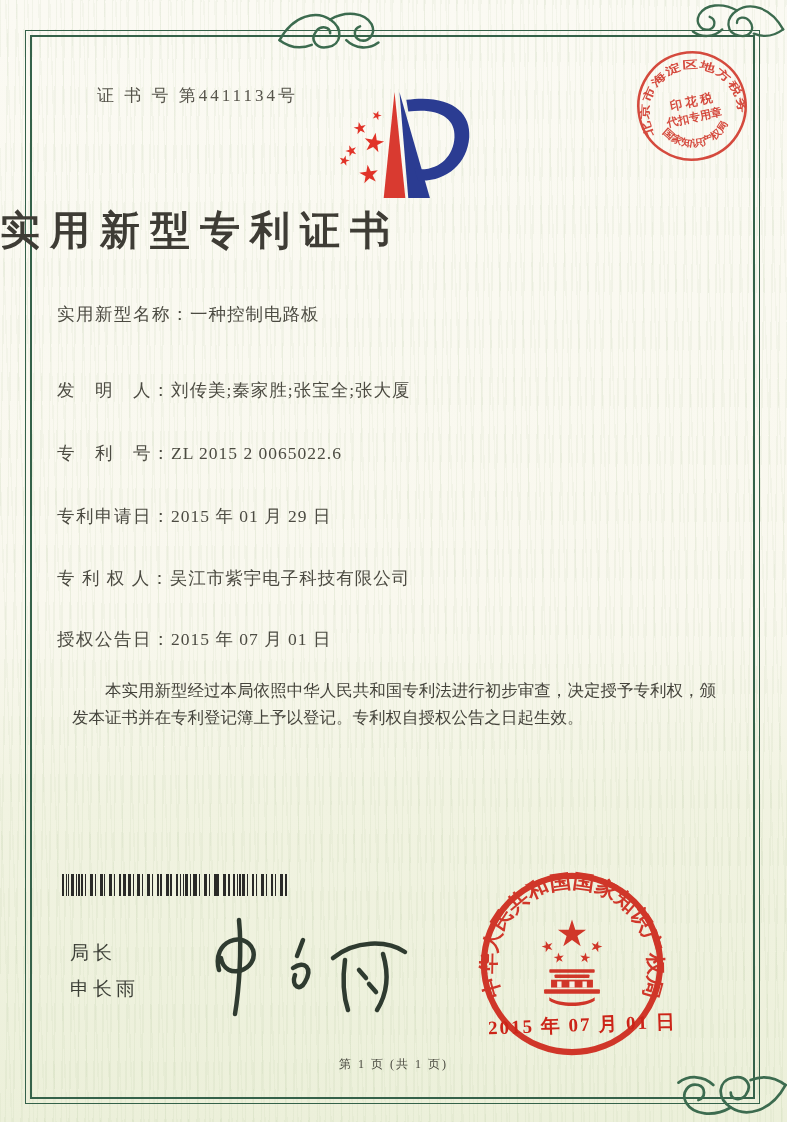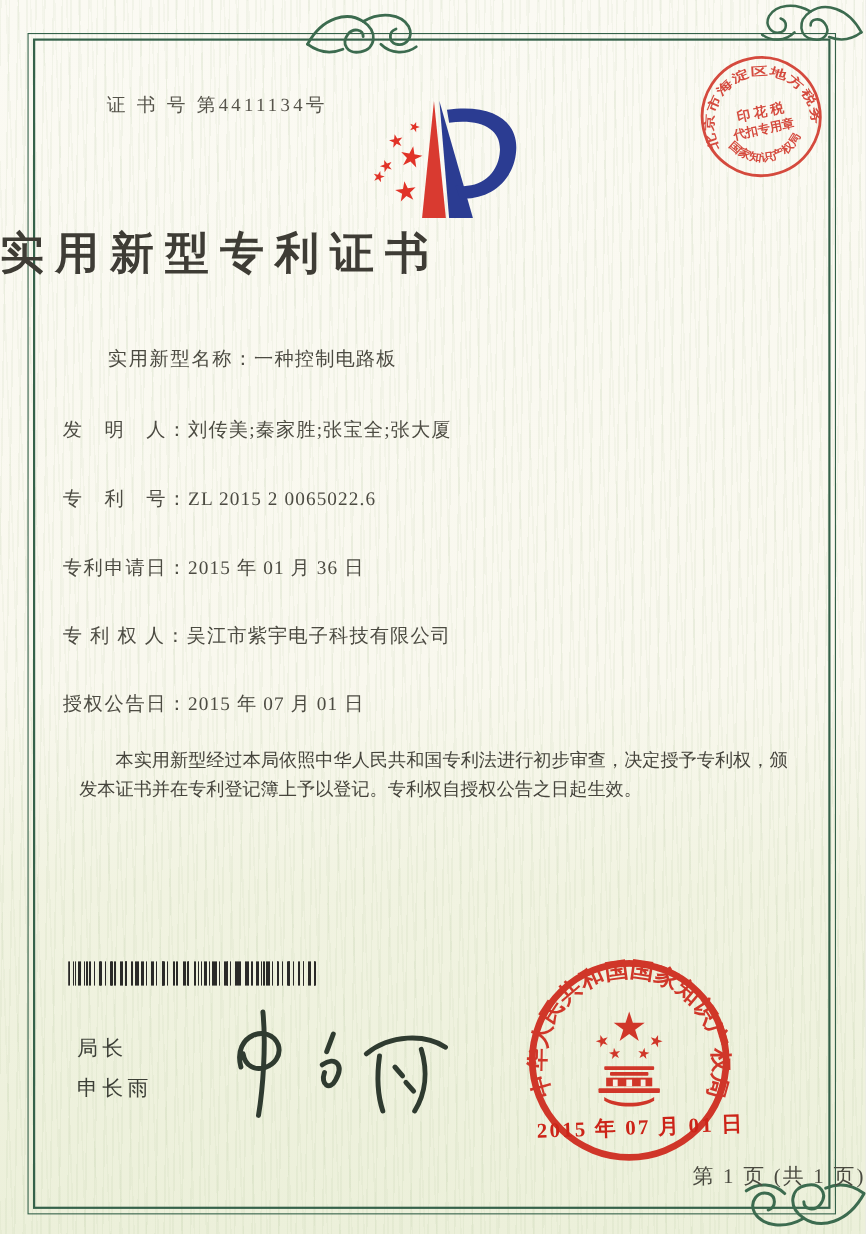--- a/index.html
+++ b/index.html
@@ -30,21 +30,21 @@
     transform:rotate(-12deg);opacity:.92;
   }
   .title{
     position:absolute;left:0;top:203px;width:100%;
     text-align:left;font-size:40px;font-weight:700;color:#3e3c35;
     letter-spacing:10px;
   }
   .fields{position:absolute;left:57px;top:0;width:690px;}
   .field-row{position:absolute;left:0;font-size:17.5px;color:#4c4b42;letter-spacing:1px;white-space:nowrap;}
   .field-row .lbl{letter-spacing:1.5px;}
-  .row-0{top:314px;margin-left:41px;} .row-1{top:378px;text-align:right;} .row-2{top:441px;}
+  .row-0{top:302px;} .row-1{top:378px;text-align:right;} .row-2{top:441px;}
   .row-3{top:504px;} .row-4{top:566px;} .row-5{top:627px;}
   .body-text{
     position:absolute;left:56px;top:662px;width:676px;
     font-size:16.5px;line-height:26.5px;color:#45443c;
     text-align:justify;
   }
   .body-text p{margin:16px;text-indent:2em;}
   .barcode{
     position:absolute;left:62px;top:874px;width:228px;height:22px;
     background:
@@ -54,22 +54,22 @@
   .issuer-title{position:absolute;left:70px;top:940px;font-size:19px;color:#3c3f37;letter-spacing:4px;}
   .issuer-name{position:absolute;left:70px;top:976px;font-size:19px;color:#3c3f37;letter-spacing:4px;}
   .signature{position:absolute;left:185px;top:912px;width:245px;height:108px;z-index:4;}
   .official-seal{position:absolute;left:476px;top:868px;width:192px;height:192px;z-index:3;opacity:.95;}
   .seal-date{
     position:absolute;left:488px;top:1012px;z-index:5;
     font-size:19px;font-weight:700;color:#cc2418;letter-spacing:2px;
     transform:rotate(-2deg);white-space:nowrap;
   }
   .page-footer{
-    position:absolute;left:0;top:1056px;width:100%;text-align:right;
-    font-size:19px;color:#4a4a40;letter-spacing:2px;
+    position:absolute;left:0;top:1056px;width:100%;text-align:center;
+    font-size:12px;color:#4a4a40;letter-spacing:2px;
   }
   .seal-red{fill:#cf2d20;}
   .stamp-red{fill:#d23c2f;}
 </style>
 </head>
 <body>
 
 <div class="certificate">
   <div class="waves"></div>
 
@@ -135,21 +135,21 @@
     <div class="field-row row-0">
       <span class="lbl">实用新型名称：</span><span>一种控制电路板</span>
     </div>
     <div class="field-row row-1">
       <span class="lbl">发　明　人：</span><span>刘传美;秦家胜;张宝全;张大厦</span>
     </div>
     <div class="field-row row-2">
       <span class="lbl">专　利　号：</span><span>ZL 2015 2 0065022.6</span>
     </div>
     <div class="field-row row-3">
-      <span class="lbl">专利申请日：</span><span>2015 年 01 月 36 日</span>
+      <span class="lbl">专利申请日：</span><span>2015 年 01 月 29 日</span>
     </div>
     <div class="field-row row-4">
       <span class="lbl">专 利 权 人：</span><span>吴江市紫宇电子科技有限公司</span>
     </div>
     <div class="field-row row-5">
       <span class="lbl">授权公告日：</span><span>2015 年 07 月 01 日</span>
     </div>
   </div>
 
   <div class="body-text">

